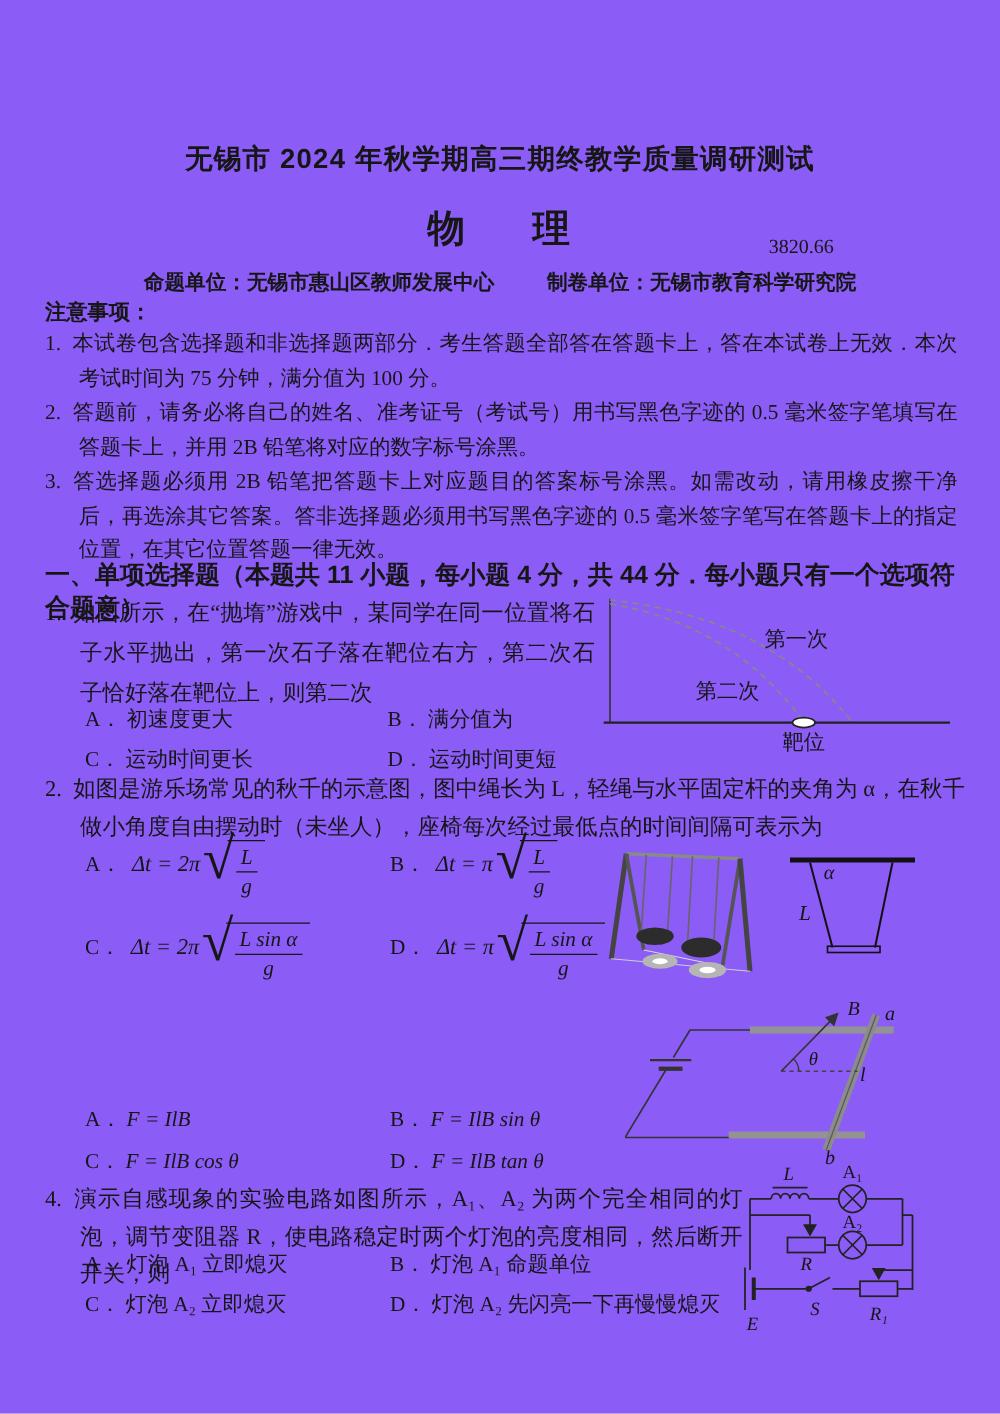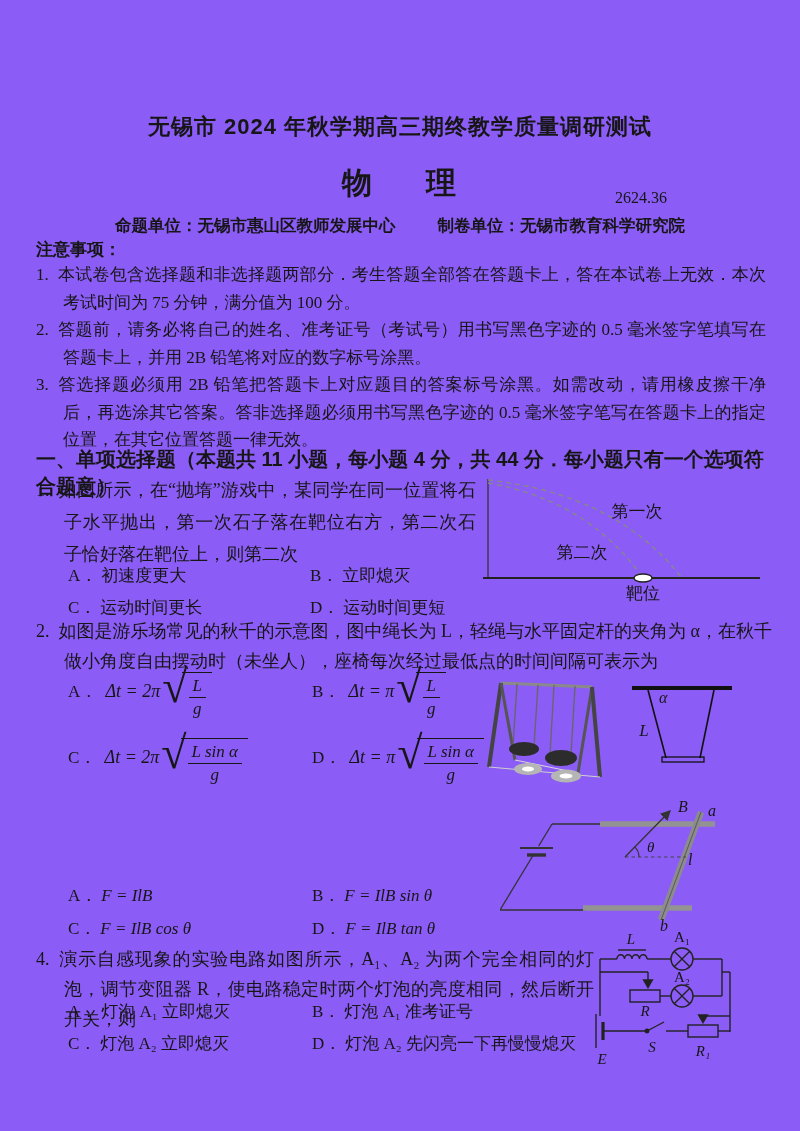--- a/index.html
+++ b/index.html
@@ -36,40 +36,40 @@
 </style>
 </head>
 <body>
 
 <div class="page">
 
   <div class="abs title hei">无锡市 2024 年秋学期高三期终教学质量调研测试</div>
   <div class="abs subject hei">
     <span>物</span><span class="gap"></span><span>理</span>
   </div>
-  <div class="abs date">2624.36</div>
+  <div class="abs date">3820.66</div>
   <div class="abs orgs hei">
     <span>命题单位：无锡市惠山区教师发展中心</span>
     <span>制卷单位：无锡市教育科学研究院</span>
   </div>
 
   <div class="abs notes-head hei">注意事项：</div>
   <div class="abs notes">
     <p><span class="qno">1.</span><span>本试卷包含选择题和非选择题两部分．考生答题全部答在答题卡上，答在本试卷上无效．本次考试时间为 75 分钟，满分值为 100 分。</span></p>
     <p><span class="qno">2.</span><span>答题前，请务必将自己的姓名、准考证号（考试号）用书写黑色字迹的 0.5 毫米签字笔填写在答题卡上，并用 2B 铅笔将对应的数字标号涂黑。</span></p>
     <p><span class="qno">3.</span><span>答选择题必须用 2B 铅笔把答题卡上对应题目的答案标号涂黑。如需改动，请用橡皮擦干净后，再选涂其它答案。答非选择题必须用书写黑色字迹的 0.5 毫米签字笔写在答题卡上的指定位置，在其它位置答题一律无效。</span></p>
   </div>
 
   <div class="abs sec-head hei">一、单项选择题（本题共 11 小题，每小题 4 分，共 44 分．每小题只有一个选项符合题意）</div>
 
   <div class="abs qbody" style="top:474px;left:36px;width:440px;line-height:32px;">
     <div class="qb"><span class="qno">1.</span><span class="qtext">如图所示，在“抛堶”游戏中，某同学在同一位置将石子水平抛出，第一次石子落在靶位右方，第二次石子恰好落在靶位上，则第二次</span></div>
   </div>
   <div class="opt" style="left:68px;top:564px;"><span class="olabel">A．</span><span>初速度更大</span></div>
-  <div class="opt" style="left:310px;top:564px;"><span class="olabel">B．</span><span>立即熄灭</span></div>
+  <div class="opt" style="left:310px;top:564px;"><span class="olabel">B．</span><span>满分值为</span></div>
   <div class="opt" style="left:68px;top:596px;"><span class="olabel">C．</span><span>运动时间更长</span></div>
   <div class="opt" style="left:310px;top:596px;"><span class="olabel">D．</span><span>运动时间更短</span></div>
 
   <div class="abs" style="left:478px;top:467px;">
     <svg width="308" height="138" viewBox="0 0 308 138">
       <line x1="10" y1="12" x2="10" y2="111" stroke="#333" stroke-width="1.3"></line>
       <line x1="5" y1="111" x2="282" y2="111" stroke="#222" stroke-width="1.8"></line>
       <path d="M10,13 Q138,27 204,111" fill="none" stroke="#888" stroke-width="1.4" stroke-dasharray="5 4"></path>
       <path d="M10,16 Q108,33 163,108" fill="none" stroke="#888" stroke-width="1.4" stroke-dasharray="5 4"></path>
       <ellipse cx="165" cy="111" rx="9" ry="4" fill="#fff" stroke="#222" stroke-width="1.4"></ellipse>
@@ -205,21 +205,21 @@
       <text x="208" y="18" font-size="16" class="it">a</text>
       <text x="160" y="133" font-size="16" class="it">b</text>
       <text x="188" y="67" font-size="16" class="it">l</text>
     </svg>
   </div>
 
   <div class="abs qbody" style="top:944px;left:36px;width:558px;line-height:30px;">
     <div class="qb"><span class="qno">4.</span><span class="qtext">演示自感现象的实验电路如图所示，A₁、A₂ 为两个完全相同的灯泡，调节变阻器 R，使电路稳定时两个灯泡的亮度相同，然后断开开关，则</span></div>
   </div>
   <div class="opt" style="left:68px;top:1000px;"><span class="olabel">A．</span><span>灯泡 A₁ 立即熄灭</span></div>
-  <div class="opt" style="left:312px;top:1000px;"><span class="olabel">B．</span><span>灯泡 A₁ 准考证号</span></div>
+  <div class="opt" style="left:312px;top:1000px;"><span class="olabel">B．</span><span>灯泡 A₁ 命题单位</span></div>
   <div class="opt" style="left:68px;top:1032px;"><span class="olabel">C．</span><span>灯泡 A₂ 立即熄灭</span></div>
   <div class="opt" style="left:312px;top:1032px;"><span class="olabel">D．</span><span>灯泡 A₂ 先闪亮一下再慢慢熄灭</span></div>
 
   <div class="abs" style="left:590px;top:926px;">
     <svg width="205" height="152" viewBox="0 0 205 152">
       <defs>
         <marker id="ar4" markerWidth="8" markerHeight="8" refX="5.5" refY="4" orient="auto">
           <path d="M0,0 L7,4 L0,8 z" fill="#222"></path>
         </marker>
       </defs>

